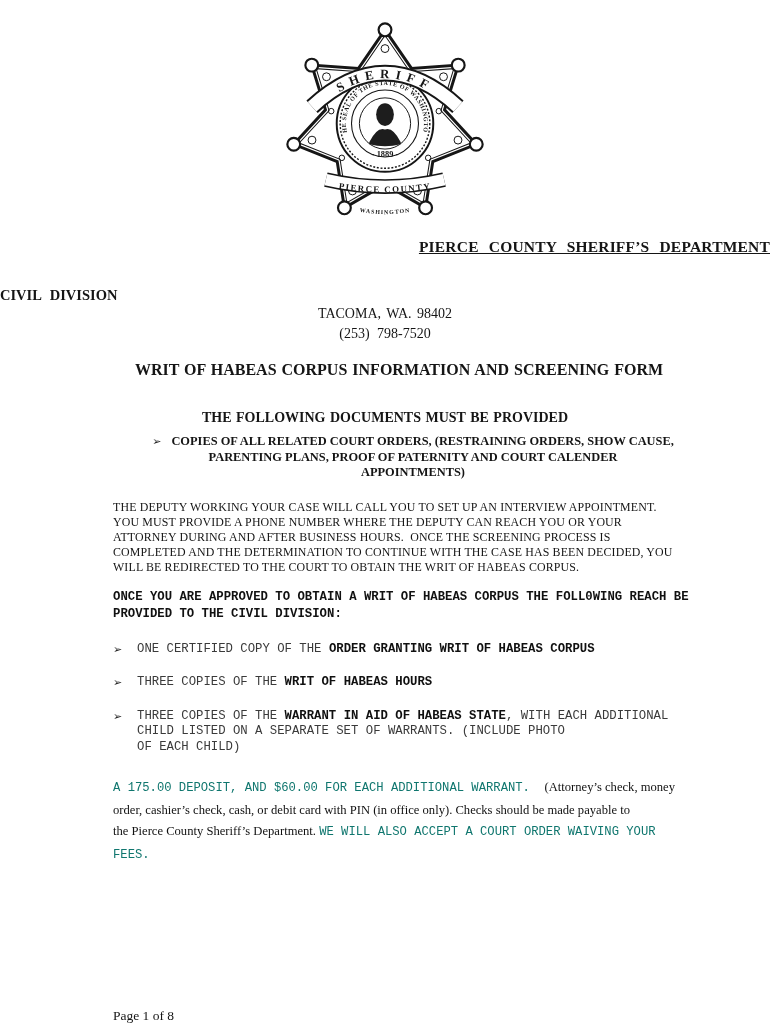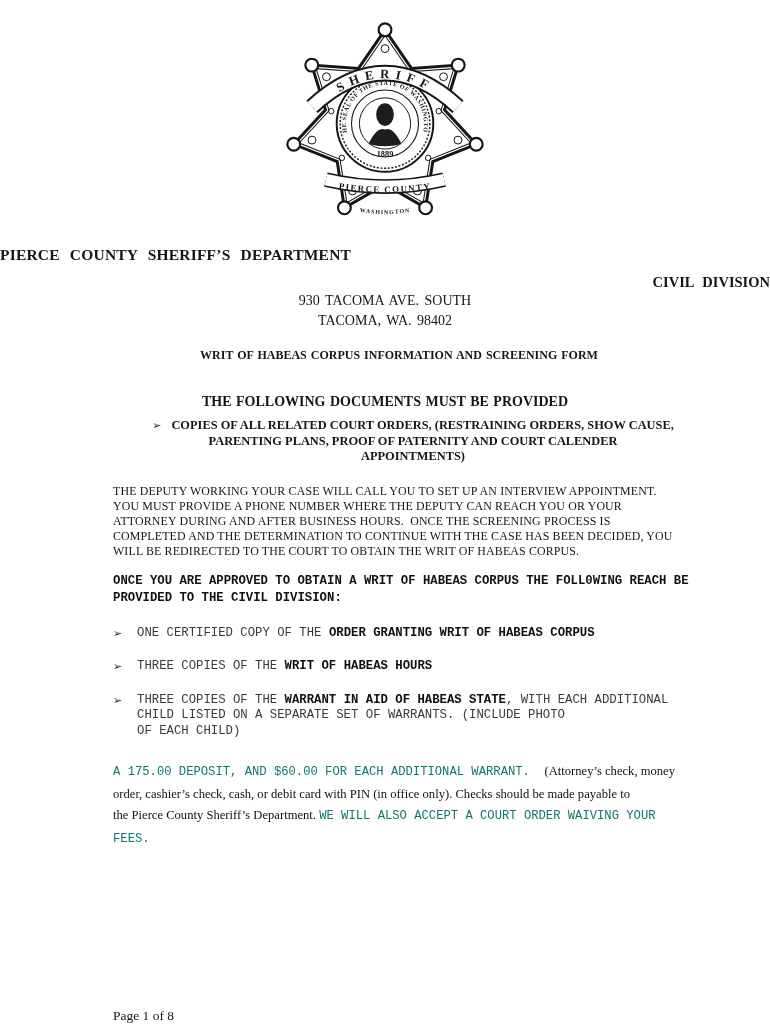--- a/index.html
+++ b/index.html
@@ -11,32 +11,32 @@
     -webkit-font-smoothing: antialiased;
   }
   .page {
     position: relative;
     width: 770px; height: 1024px;
     background: #ffffff;
     overflow: hidden;
   }
   .badge-wrap { padding-top: 20px; text-align: center; height: 222px; }
   .dept-title {
-    margin-top: 24px; text-align: left;
-    font-weight: bold; font-size: 15.5px; word-spacing: 6px; letter-spacing: 0.2px;
+    margin-top: 16px; text-align: right;
+    font-weight: bold; font-size: 15.5px; word-spacing: 6px; letter-spacing: 0.2px; text-decoration: underline;
   }
   .division-title {
-    margin-top: 10px; text-align: right;
+    margin-top: 31px; text-align: left;
     font-weight: bold; font-size: 14.5px; word-spacing: 5px;
   }
   .addr { text-align: center; font-size: 14px; line-height: 20px; word-spacing: 2px; }
   .addr.phone { word-spacing: 4px; }
   .writ-title {
     margin-top: 17px; text-align: center;
-    font-weight: bold; font-size: 12px; word-spacing: 1px; padding-left: 28px;
+    font-weight: bold; font-size: 16px; word-spacing: 1px; padding-left: 28px;
   }
   .docs-heading {
     margin-top: 31px; text-align: center;
     font-weight: bold; font-size: 14px; word-spacing: 1px;
   }
   .docs-bullet {
     margin: 8px 0 0 113px; width: 600px;
     text-align: center; font-weight: bold;
     font-size: 12.4px; line-height: 15.5px;
   }
@@ -156,22 +156,22 @@
         </text>
         <text font-size="6" font-weight="bold" letter-spacing="1" fill="#161616">
           <textPath href="#washPath" startOffset="50%" text-anchor="middle">WASHINGTON</textPath>
         </text>
       </g>
     </svg>
   </div>
 
   <div class="dept-title">PIERCE COUNTY SHERIFF’S DEPARTMENT</div>
   <div class="division-title">CIVIL DIVISION</div>
-  <div class="addr">930 TACOMA AVE. SOUTH</div>
   <div class="addr">TACOMA, WA. 98402</div>
+  <div class="addr phone">(253) 798-7520</div>
 
   <div class="writ-title">WRIT OF HABEAS CORPUS INFORMATION AND SCREENING FORM</div>
 
   <div class="docs-heading">THE FOLLOWING DOCUMENTS MUST BE PROVIDED</div>
 
   <div class="docs-bullet">
     <span class="arrow-glyph">➢</span><span class="docs-bullet-text">COPIES OF ALL RELATED COURT ORDERS, (RESTRAINING ORDERS, SHOW CAUSE,
 PARENTING PLANS, PROOF OF PATERNITY AND COURT CALENDER
 APPOINTMENTS)</span>
   </div>

